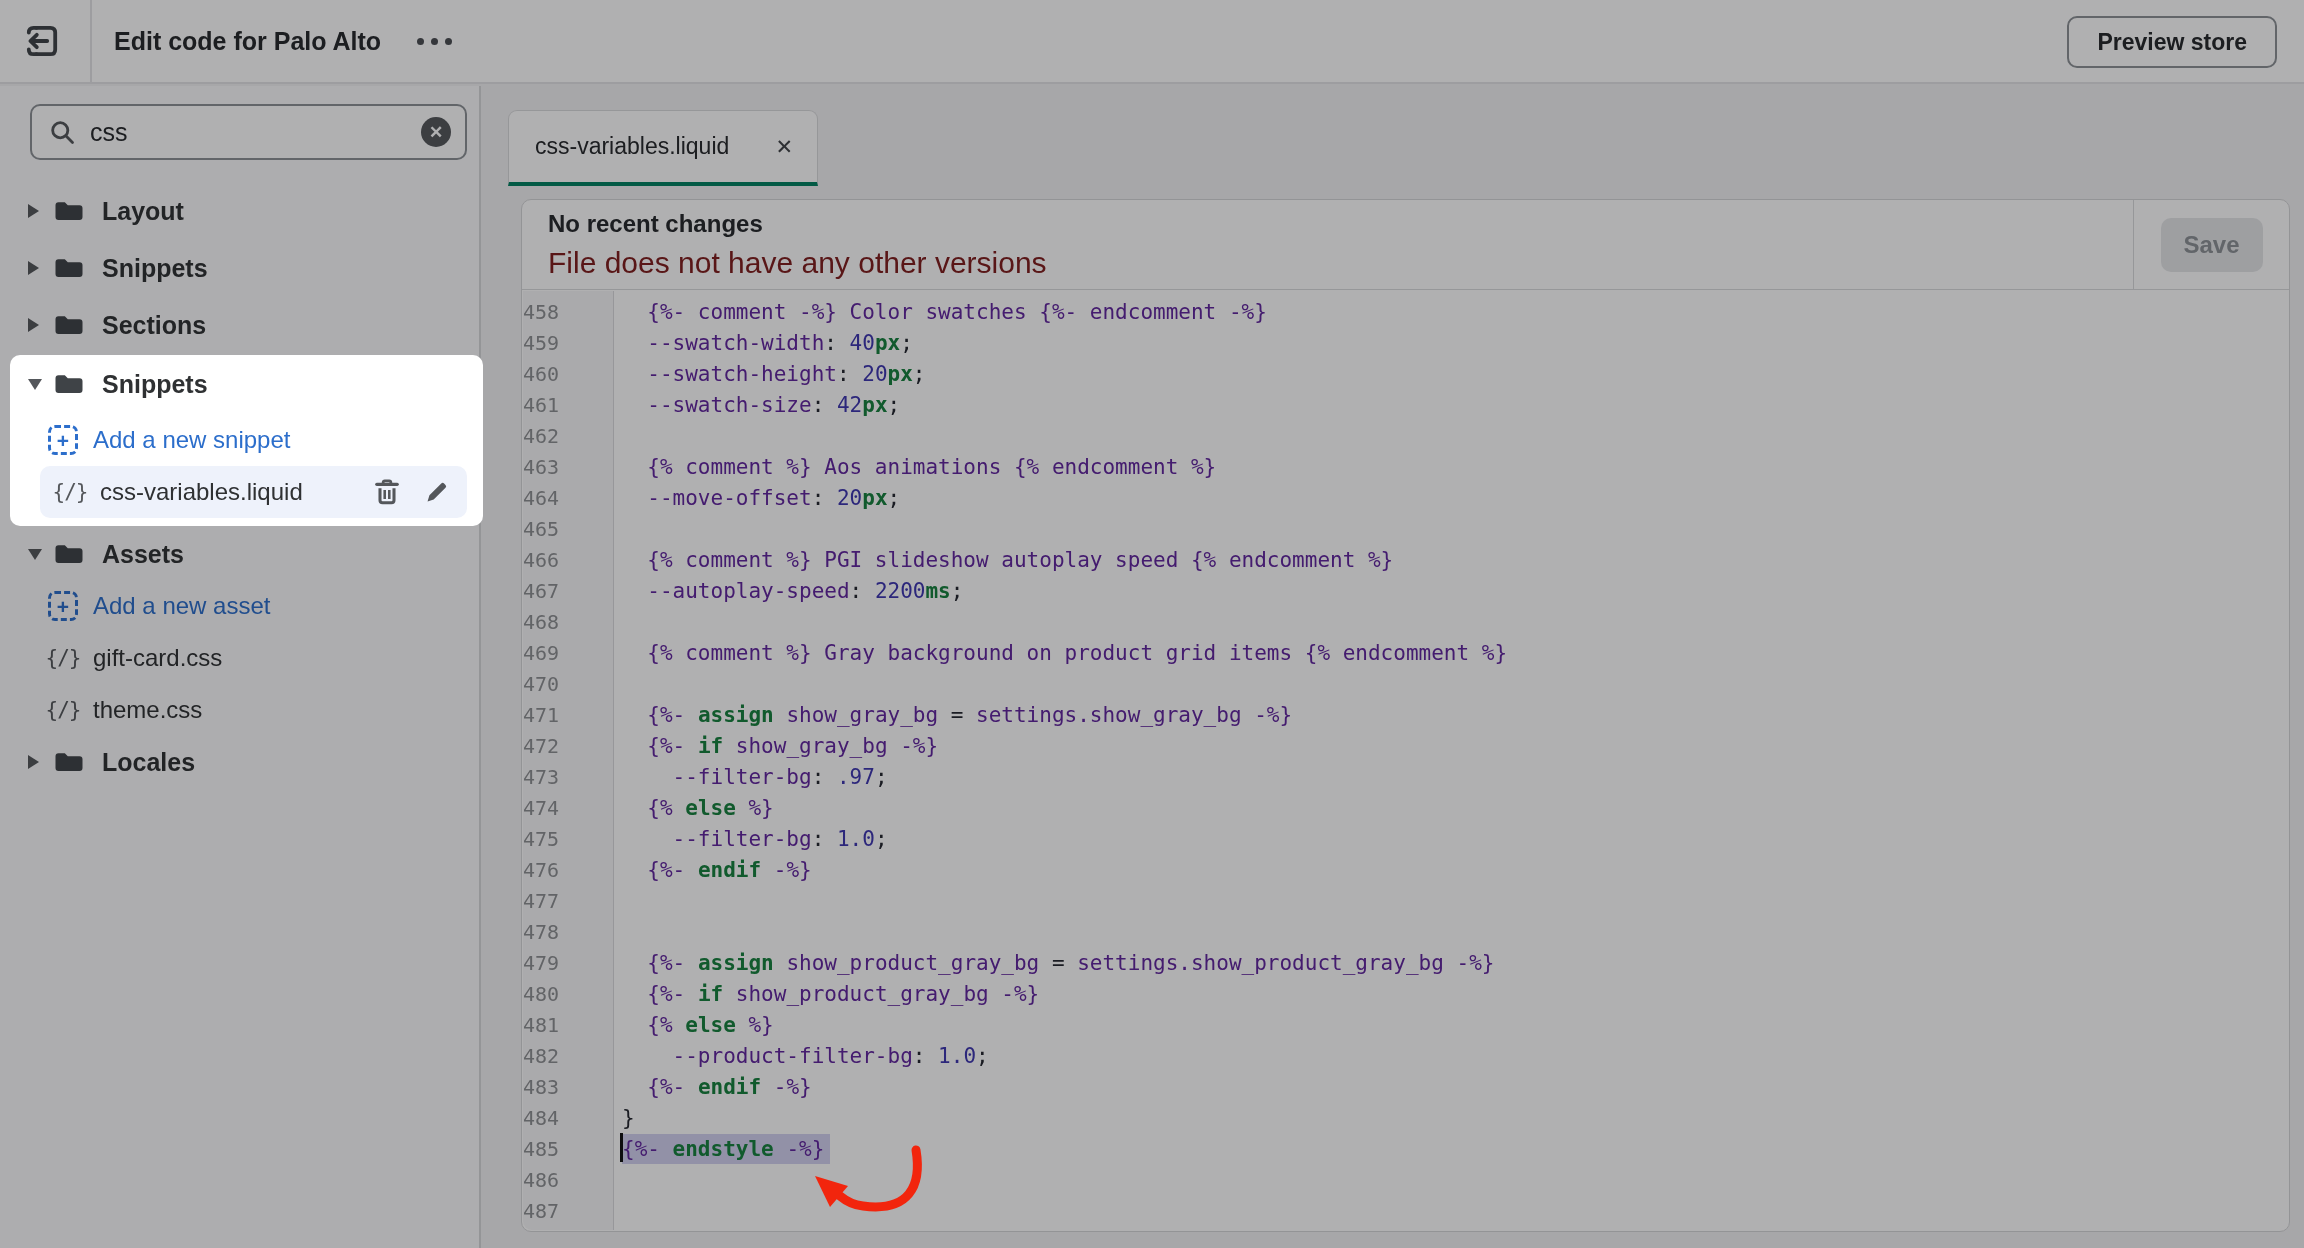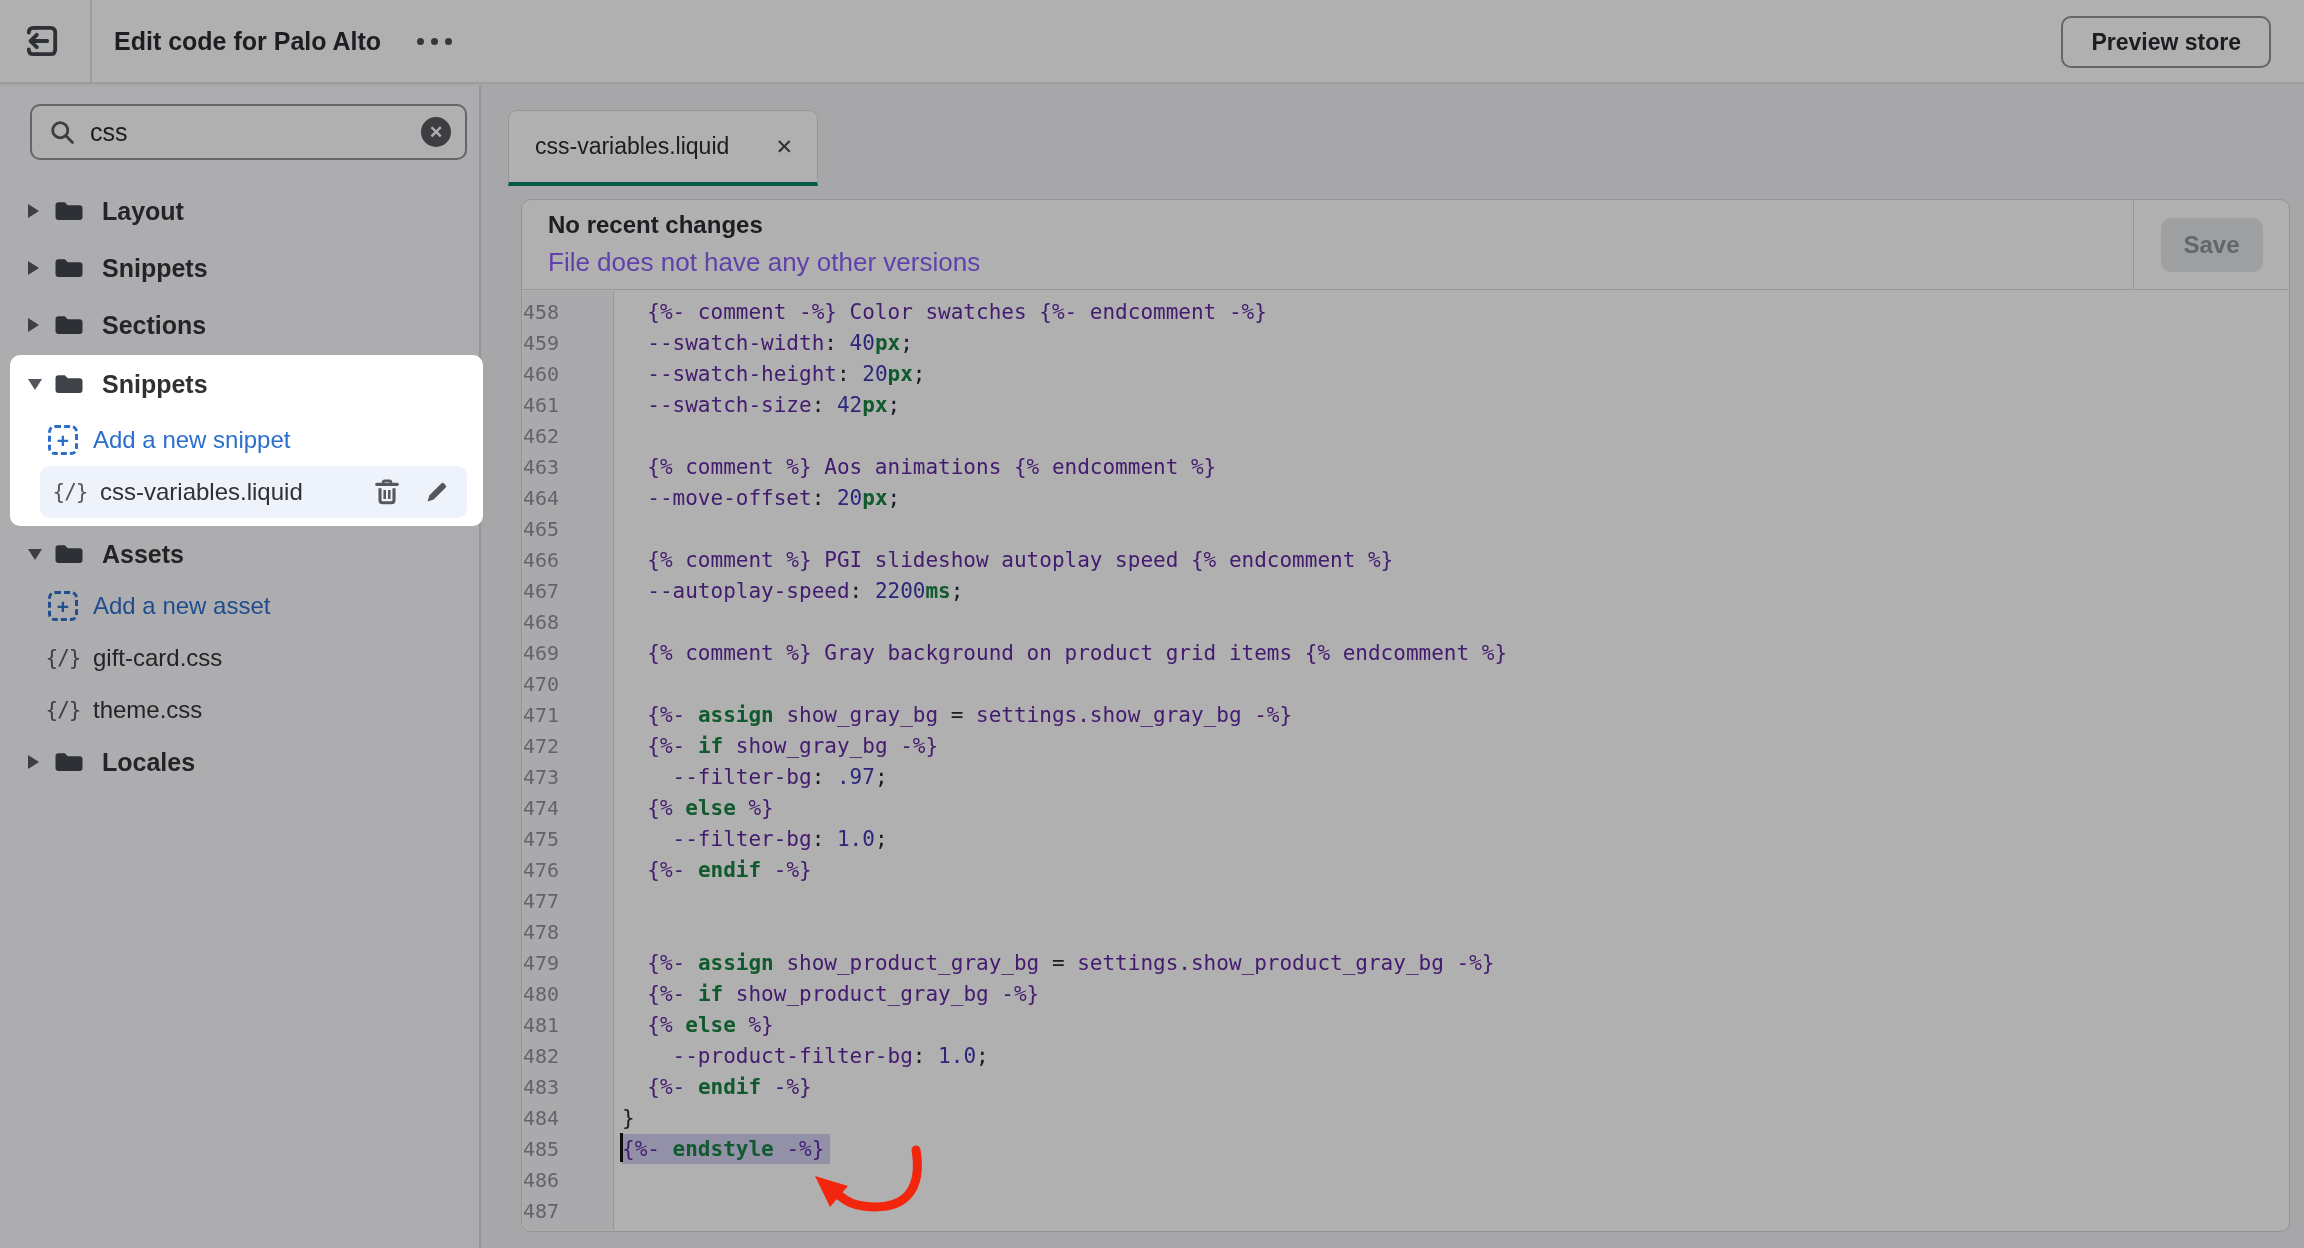--- a/index.html
+++ b/index.html
@@ -12,21 +12,21 @@
   .app{position:absolute; inset:0;border-radius:10px;}
 
   
   .topbar{position:absolute;left:0;top:0;width:2304px;height:84px;background:#fff;
     border-bottom:2px solid #e3e4e6; display:flex; align-items:center;}
   .exit-btn{width:44px;height:44px;margin-left:20px;display:flex;align-items:center;justify-content:center;cursor:pointer;}
   .tb-divider{width:0;height:84px;border-left:2px solid #e3e4e6;margin-left:26px;}
   .tb-title{font-size:25px;font-weight:700;color:#26282b;margin-left:22px;}
   .dots{display:flex;gap:7px;margin-left:30px;cursor:pointer;align-items:center;height:40px;padding:0 6px;}
   .dots i{width:7px;height:7px;border-radius:50%;background:var(--icon);}
-  .preview-btn{position:absolute;right:33px;top:16px;height:52px;padding:0 28px;background:#fff;
+  .preview-btn{position:absolute;right:27px;top:16px;height:52px;padding:0 28px;background:#fff;
     border:2px solid #8c9196;border-radius:10px;font-size:23px;font-weight:700;color:#26282b;
     display:flex;align-items:center;cursor:pointer;margin-left:28px;}
 
   
   .sidebar{position:absolute;left:0;top:86px;width:481px;bottom:0;background:#fbfbfc;
     border-right:2px solid #d6d7d9;padding-top:18px;}
   .searchbox{margin-left:30px;width:437px;height:56px;background:#fff;border:2px solid #8c9196;
     border-radius:10px;display:flex;align-items:center;padding:0 14px 0 16px;}
   .searchbox input{border:0;outline:0;flex:1;font-size:25px;color:#26282b;margin-left:14px;font-family:inherit;background:transparent;}
   .clear-btn{width:30px;height:30px;border-radius:50%;background:#54575b;color:#fff;display:flex;
@@ -61,21 +61,21 @@
   .tab{position:absolute;left:508px;top:110px;width:310px;height:76px;background:#fff;
     border:1px solid #d9dadc;border-bottom:4px solid var(--green);border-radius:9px 9px 0 0;
     display:flex;align-items:center;padding:0 24px 0 26px;cursor:pointer;}
   .tab-label{font-size:23px;color:#26282b;}
   .tab-close{margin-left:auto;font-size:21px;color:#3f4246;cursor:pointer;line-height:1;}
   .card{position:absolute;left:521px;top:199px;width:1769px;height:1033px;background:#fff;
     border:1px solid #d5d6d8;border-radius:10px;}
   .card-header{height:90px;border-bottom:1px solid #d9dadc;display:flex;align-items:center;position:relative;}
   .ch-text{padding-left:26px;}
   .ch-title{font-size:24px;font-weight:700;color:#26282b;}
-  .ch-sub{font-size:26px;color:#8b5cf6;margin-top:8px;}
+  .ch-sub{font-size:30px;color:#7f1d1d;margin-top:8px;}
   .ch-right{margin-left:auto;height:100%;border-left:1px solid #d9dadc;width:156px;
     display:flex;align-items:center;justify-content:center;}
   .save-btn{width:102px;height:54px;background:#e5e6e8;border:0;border-radius:10px;
     font-size:24px;font-weight:700;color:#8c9196;font-family:inherit;}
   .code-area{position:absolute;top:91px;bottom:1px;left:1px;right:1px;display:flex;overflow:hidden;
     border-radius:0 0 9px 9px;}
   .gutter{width:91px;background:#f7f7f8;border-right:1px solid #dadbdd;padding:6px 20px 0 0;text-align:left;}
   .lnum{font-family:"DejaVu Sans Mono",monospace;font-size:20px;line-height:31px;color:#8d8f92;}
   .code-scroll{flex:1;padding:6px 0 0 8px;cursor:text;}
   .cline{height:31px;white-space:pre;}

